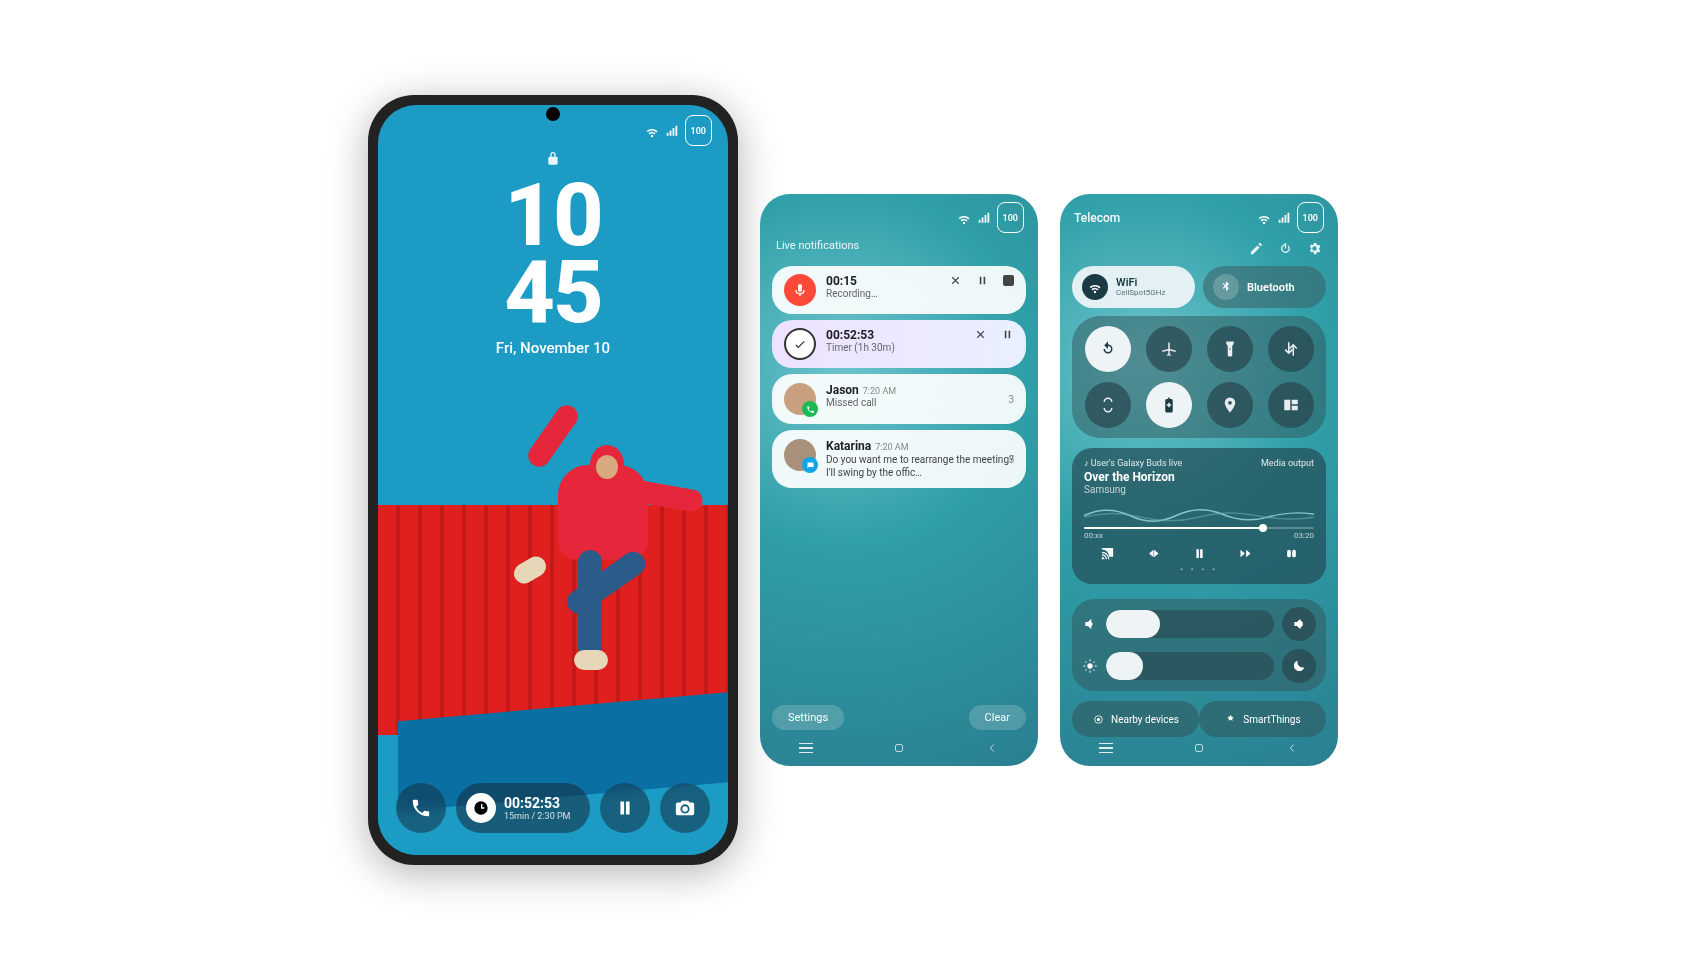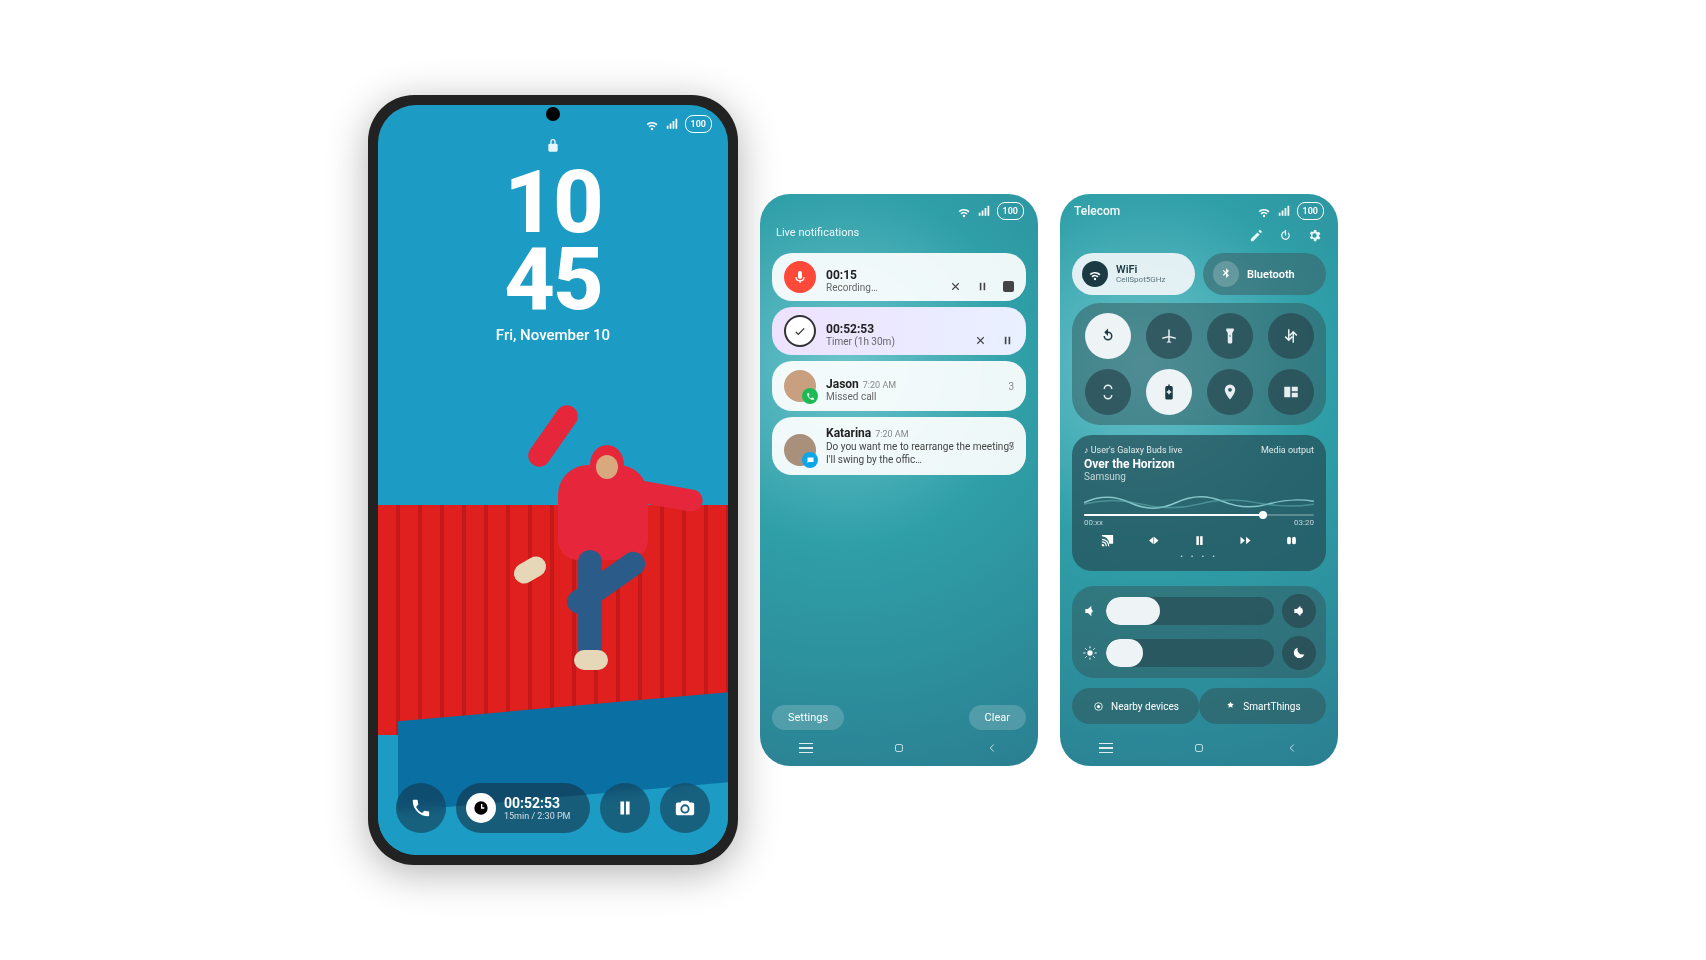--- a/index.html
+++ b/index.html
@@ -25,21 +25,21 @@
   }
   .punch-hole { position:absolute; top:12px; left:50%; transform:translateX(-50%);
     width:14px; height:14px; background:#000; border-radius:50%; z-index:20; }
 
   .status-row {
     display:flex; justify-content:flex-end; align-items:center; gap:6px;
     padding:10px 16px 0; color:#fff; font-size:11px; font-weight:600; z-index:5;
   }
   .status-icon { width:14px; height:14px; fill:#fff; }
   .batt-pill { display:inline-flex; align-items:center; gap:3px;
-    border:1.5px solid #fff; border-radius:8px; padding:0 5px; font-size:9px; height:18px;}
+    border:1.5px solid #fff; border-radius:8px; padding:0 5px; font-size:9px; height:31px;}
 
   .lock-icon-row { text-align:center; padding-top:4px; color:#fff; }
   .lock-icon-row svg{width:16px;height:16px;fill:#fff;opacity:.9;}
 
   .ls-clock { color:#fff; text-align:center; font-weight:800; line-height:.88;
     font-size:88px; padding-top:6px; letter-spacing:-2px;}
   .ls-date { color:#fff; text-align:center; font-size:15px; padding-top:8px; font-weight:500;}
 
   .wallpaper-scene{ flex:1; position:relative; overflow:hidden;}
   .sky{position:absolute;inset:0;background:#1c9bc4;}
@@ -77,21 +77,21 @@
     background:radial-gradient(circle at 30% 30%,#6cc4cc 0%,#2f9fa8 40%,#2a7f91 100%);
     color:#fff;}
   .panel .status-row{padding:8px 14px 0;}
   .panel .status-left{flex:1;font-size:12px;font-weight:500;opacity:.95;}
 
   
   .np-time{padding:10px 16px 2px;font-size:14px;}
   .np-time b{font-size:20px;font-weight:800;margin-right:6px;}
   .np-header{padding:6px 16px 8px;font-size:11px;opacity:.9;}
   .notif{margin:6px 12px;background:rgba(255,255,255,.92);border-radius:20px;
-    padding:9px 12px;display:flex;align-items:flex-end;gap:10px;color:#222;position:relative;}
+    padding:9px 12px;display:flex;align-items:flex-start;gap:10px;color:#222;position:relative;}
   .notif.compact{padding:8px 12px;}
   .notif .n-icon{width:32px;height:32px;border-radius:50%;flex-shrink:0;
     display:flex;align-items:center;justify-content:center;}
   .notif .n-body{flex:1;min-width:0;}
   .notif .n-title{font-size:12px;font-weight:700;}
   .notif .n-sub{font-size:10px;color:#666;}
   .notif .n-time{font-size:9px;color:#888;margin-left:4px;font-weight:400;}
   .notif .n-msg{font-size:10px;color:#444;line-height:1.3;}
   .notif .n-count{position:absolute;right:12px;top:50%;transform:translateY(-50%);
     font-size:10px;color:#888;}

